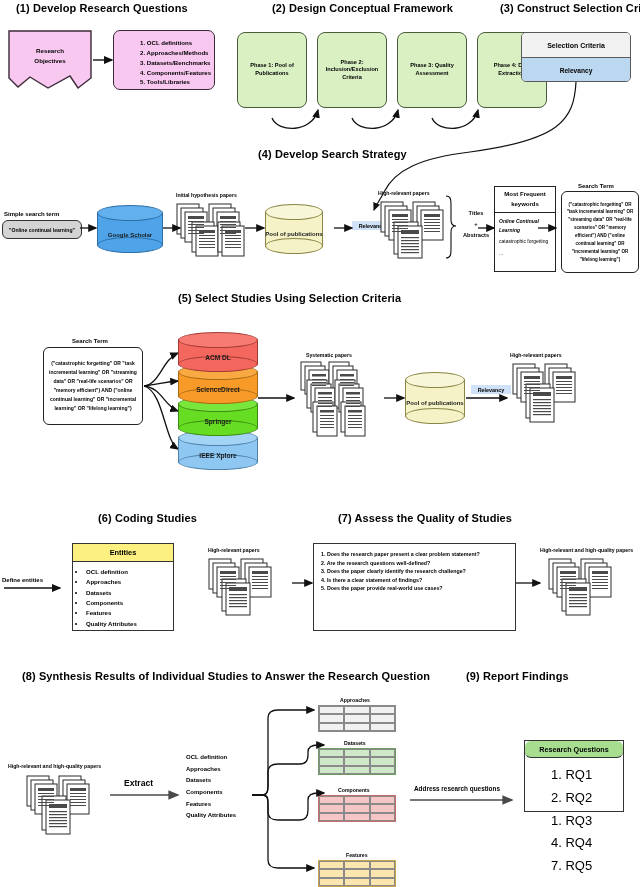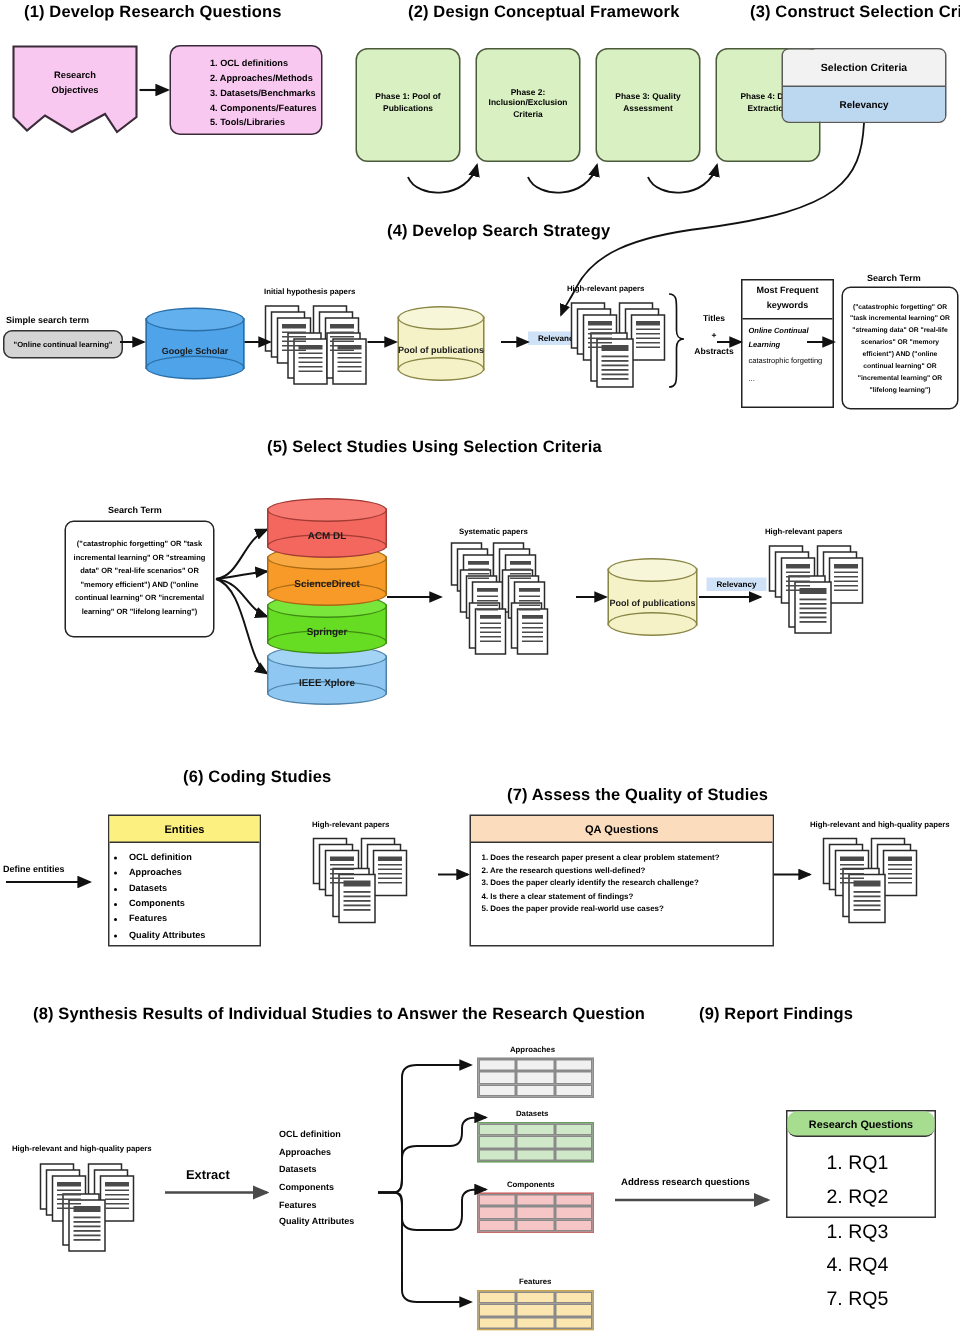--- a/index.html
+++ b/index.html
@@ -45,22 +45,22 @@
   svg{position:absolute;left:0;top:0;overflow:visible;}
 </style>
 </head>
 <body>
 
 <div class="abs sec-title" style="left:16px;top:2px;">(1) Develop Research Questions</div>
 <div class="abs sec-title" style="left:272px;top:2px;">(2) Design Conceptual Framework</div>
 <div class="abs sec-title" style="left:500px;top:2px;">(3) Construct Selection Criteria</div>
 <div class="abs sec-title" style="left:258px;top:148px;">(4) Develop Search Strategy</div>
 <div class="abs sec-title" style="left:178px;top:292px;">(5) Select Studies Using Selection Criteria</div>
-<div class="abs sec-title" style="left:98px;top:512px;margin-left:24px;">(6) Coding Studies</div>
-<div class="abs sec-title" style="left:338px;top:512px;margin-top:12px;">(7) Assess the Quality of Studies</div>
+<div class="abs sec-title" style="left:98px;top:512px;">(6) Coding Studies</div>
+<div class="abs sec-title" style="left:338px;top:512px;">(7) Assess the Quality of Studies</div>
 <div class="abs sec-title" style="left:22px;top:670px;">(8) Synthesis Results of Individual Studies to Answer the Research Question</div>
 <div class="abs sec-title" style="left:466px;top:670px;">(9) Report Findings</div>
 
 <div class="abs" style="left:8px;top:30px;width:84px;height:60px;">
   <svg width="84" height="60" viewBox="0 0 84 60">
     <path d="M1,1 L83,1 L83,48 L70,58 L62,46 L40,58 L22,47 L10,57 L1,48 Z" fill="#f8c8f0" stroke="#3b2a38" stroke-width="1.4"></path>
   </svg>
   <div class="abs ctr" style="left:0;top:16px;width:84px;font-size:6.2px;font-weight:bold;line-height:1.55;">
     <div>Research</div>
     <div>Objectives</div>
@@ -439,21 +439,20 @@
         <rect x="21" y="39" width="18" height="1.2"></rect>
         <rect x="21" y="42" width="18" height="1.2"></rect>
       <rect x="21" y="45" width="18" height="1.2"></rect>
         <rect x="21" y="48" width="18" height="1.2"></rect>
         <rect x="21" y="51" width="18" height="1.2"></rect>
     </g>
   </svg>
 </div>
 
 <div class="abs" style="left:313px;top:543px;width:203px;height:88px;border:1.2px solid #333;background:#fff;box-sizing:border-box;">
-  <div style="height:17px;background:#fbddbd;border-bottom:1.2px solid #333;display:flex;align-items:center;justify-content:center;font-size:7.4px;font-weight:bold;">QA Questions</div>
   <ul class="qa-list">
     <li>1. Does the research paper present a clear problem statement?</li>
     <li>2. Are the research questions well-defined?</li>
     <li>3. Does the paper clearly identify the research challenge?</li>
     <li>4. Is there a clear statement of findings?</li>
     <li>5. Does the paper provide real-world use cases?</li>
   </ul>
 </div>
 
 <div class="abs lbl-sm" style="left:540px;top:547px;">High-relevant and high-quality papers</div>

